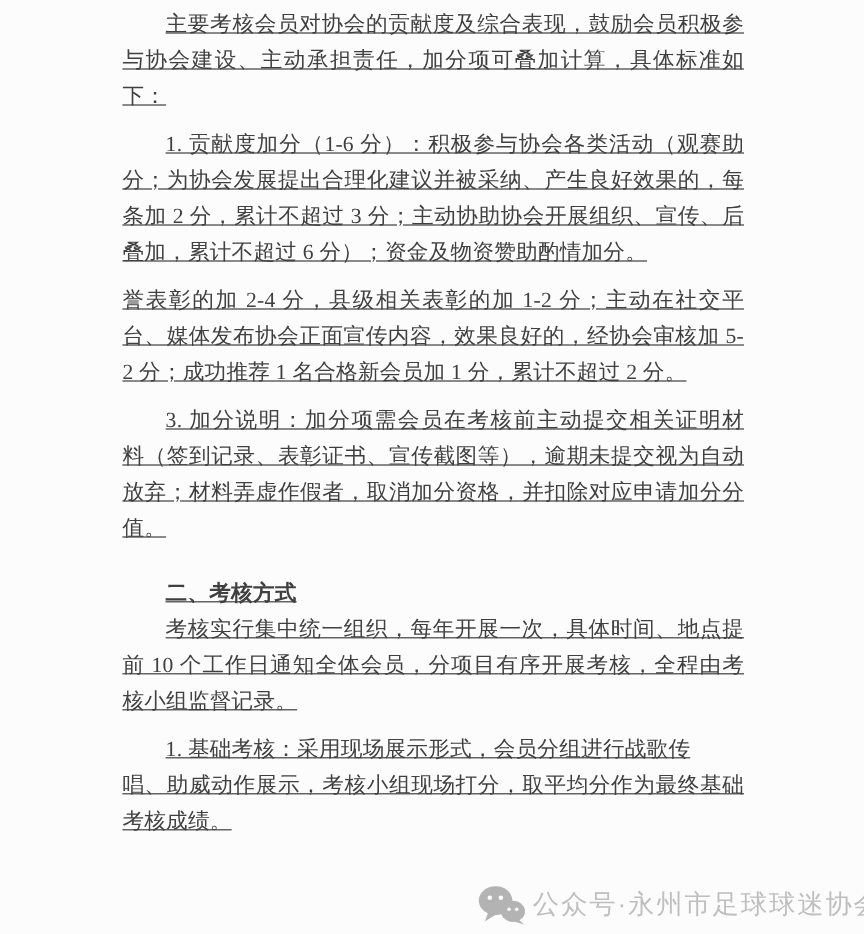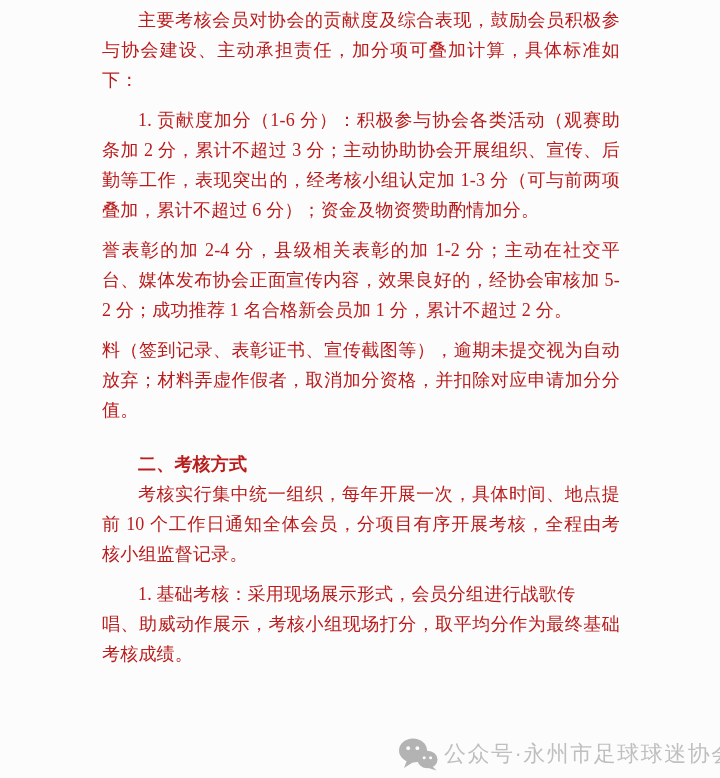--- a/index.html
+++ b/index.html
@@ -53,38 +53,39 @@
     line-height: 34px;
     color: #b5b5b5;
     letter-spacing: 1.5px;
     margin-left: 6px;
     white-space: nowrap;
   }
 </style>
 </head>
 <body style="background: rgb(252, 252, 252);">
 
-<div class="doc" style="color: #b91c1c;">
+<div class="doc" style="color: #404040; text-decoration: underline;">
     <div class="block paragraph">
       <div class="line j ind">主要考核会员对协会的贡献度及综合表现，鼓励会员积极参</div>
       <div class="line j">与协会建设、主动承担责任，加分项可叠加计算，具体标准如</div>
       <div class="line">下：</div>
     </div>
     <div class="block paragraph">
       <div class="line j ind">1. 贡献度加分（1-6 分）：积极参与协会各类活动（观赛助</div>
+      <div class="line j">分；为协会发展提出合理化建议并被采纳、产生良好效果的，每</div>
       <div class="line j">条加 2 分，累计不超过 3 分；主动协助协会开展组织、宣传、后</div>
-      <div class="line j">勤等工作，表现突出的，经考核小组认定加 1-3 分（可与前两项</div>
       <div class="line">叠加，累计不超过 6 分）；资金及物资赞助酌情加分。</div>
     </div>
     <div class="block paragraph">
       <div class="line j">誉表彰的加 2-4 分，县级相关表彰的加 1-2 分；主动在社交平</div>
       <div class="line j">台、媒体发布协会正面宣传内容，效果良好的，经协会审核加 5-</div>
       <div class="line">2 分；成功推荐 1 名合格新会员加 1 分，累计不超过 2 分。</div>
     </div>
     <div class="block paragraph">
+      <div class="line j ind">3. 加分说明：加分项需会员在考核前主动提交相关证明材</div>
       <div class="line j">料（签到记录、表彰证书、宣传截图等），逾期未提交视为自动</div>
       <div class="line j">放弃；材料弄虚作假者，取消加分资格，并扣除对应申请加分分</div>
       <div class="line">值。</div>
     </div>
     <div class="block heading">
       <div class="line ind">二、考核方式</div>
     </div>
     <div class="block paragraph">
       <div class="line j ind">考核实行集中统一组织，每年开展一次，具体时间、地点提</div>
       <div class="line j">前 10 个工作日通知全体会员，分项目有序开展考核，全程由考</div>

